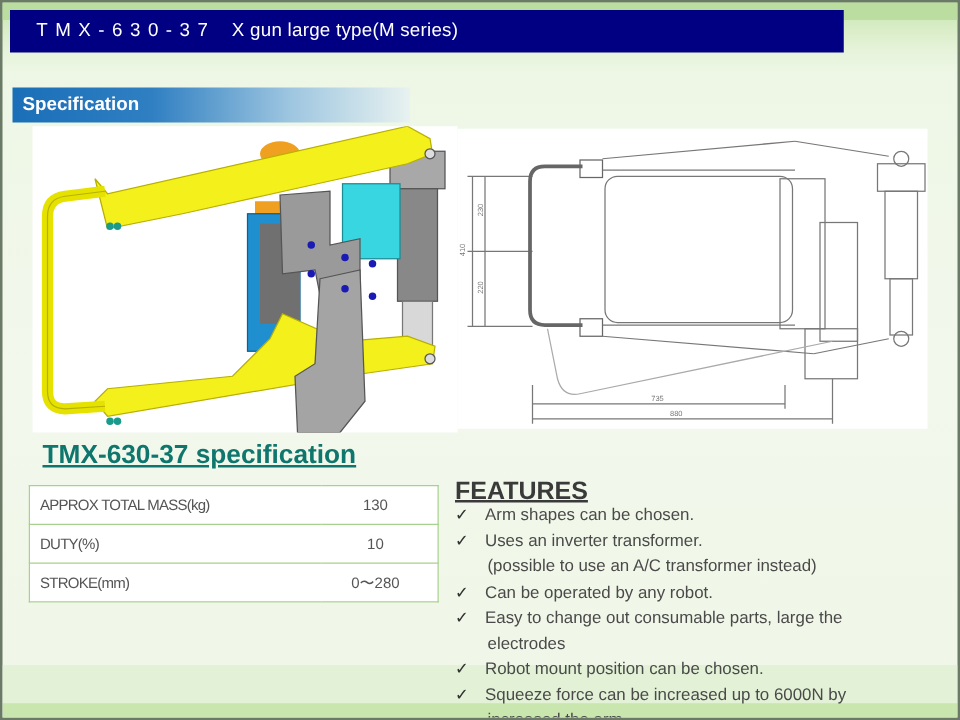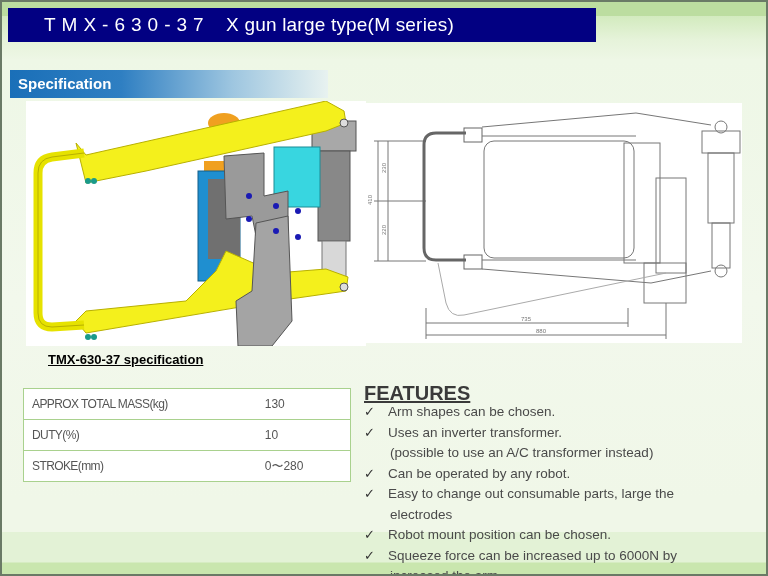--- a/index.html
+++ b/index.html
@@ -12,26 +12,26 @@
     }
     .top-band {
       position: absolute; left: 0; top: 0; width: 764px; height: 14px;
       background: #bcdda0;
     }
     .bottom-band {
       position: absolute; left: 0; top: 530px; width: 764px; height: 44px;
       background: linear-gradient(to bottom, #e3f2d6 0px, #e3f2d6 30px, #c9e6ae 31px, #c9e6ae 44px);
     }
     .title-bar {
-      position: absolute; left: 6px; top: 6px; width: 588px; height: 34px;
+      position: absolute; left: 6px; top: 6px; width: 667px; height: 34px;
       background: #020082;
       color: #ffffff;
-      font-size: 19px;
+      font-size: 15px;
       line-height: 34px;
-      padding-left: 36px;
+      padding-left: 21px;
       letter-spacing: 0.2px;
       white-space: pre;
     }
     .title-bar .code { letter-spacing: 6px; }
     .section-bar {
       position: absolute; left: 8px; top: 51px; width: 318px; height: 28px;
       background: linear-gradient(to right, #1a6fb8 0%, #2f7fc2 35%, #9ec6e0 70%, #e8f2f0 100%);
       color: #ffffff;
       font-weight: bold;
       font-size: 15px;
@@ -41,40 +41,40 @@
     }
     .photo {
       position: absolute; left: 24px; top: 99px; width: 340px; height: 245px;
       background: #ffffff;
     }
     .drawing {
       position: absolute; left: 364px; top: 101px; width: 376px; height: 240px;
       background: #ffffff;
     }
     .spec-title {
-      position: absolute; left: 46px; top: 350px;
-      font-size: 13px; font-weight: bold; color: #000000;
+      position: absolute; left: 32px; top: 350px;
+      font-size: 21px; font-weight: bold; color: #0f766e;
       text-decoration: underline;
     }
     .spec-table {
       position: absolute; left: 21px; top: 386px; width: 328px;
       border-collapse: collapse;
       background: #ffffff;
     }
     .spec-table td {
       border-top: 1px solid #a9d18e;
       border-bottom: 1px solid #a9d18e;
       height: 31px;
       font-size: 12px;
       color: #555;
       padding: 0 8px;
       letter-spacing: -0.6px;
     }
     .spec-table tr td:first-child { border-left: 1px solid #a9d18e; }
-    .spec-table tr td:last-child { border-right: 1px solid #a9d18e; text-align: left; padding-right: 14px; letter-spacing: 0; }
+    .spec-table tr td:last-child { border-right: 1px solid #a9d18e; text-align: center; padding-right: 14px; letter-spacing: 0; }
     .features {
       position: absolute; left: 362px; top: 358px; width: 390px;
       color: #4a4a4a;
     }
     .features-title {
       font-weight: bold; font-size: 20px; text-decoration: underline; color: #3a3a3a;
       line-height: 18px;
       margin-top: 24px;
     }
     .feature-item {

